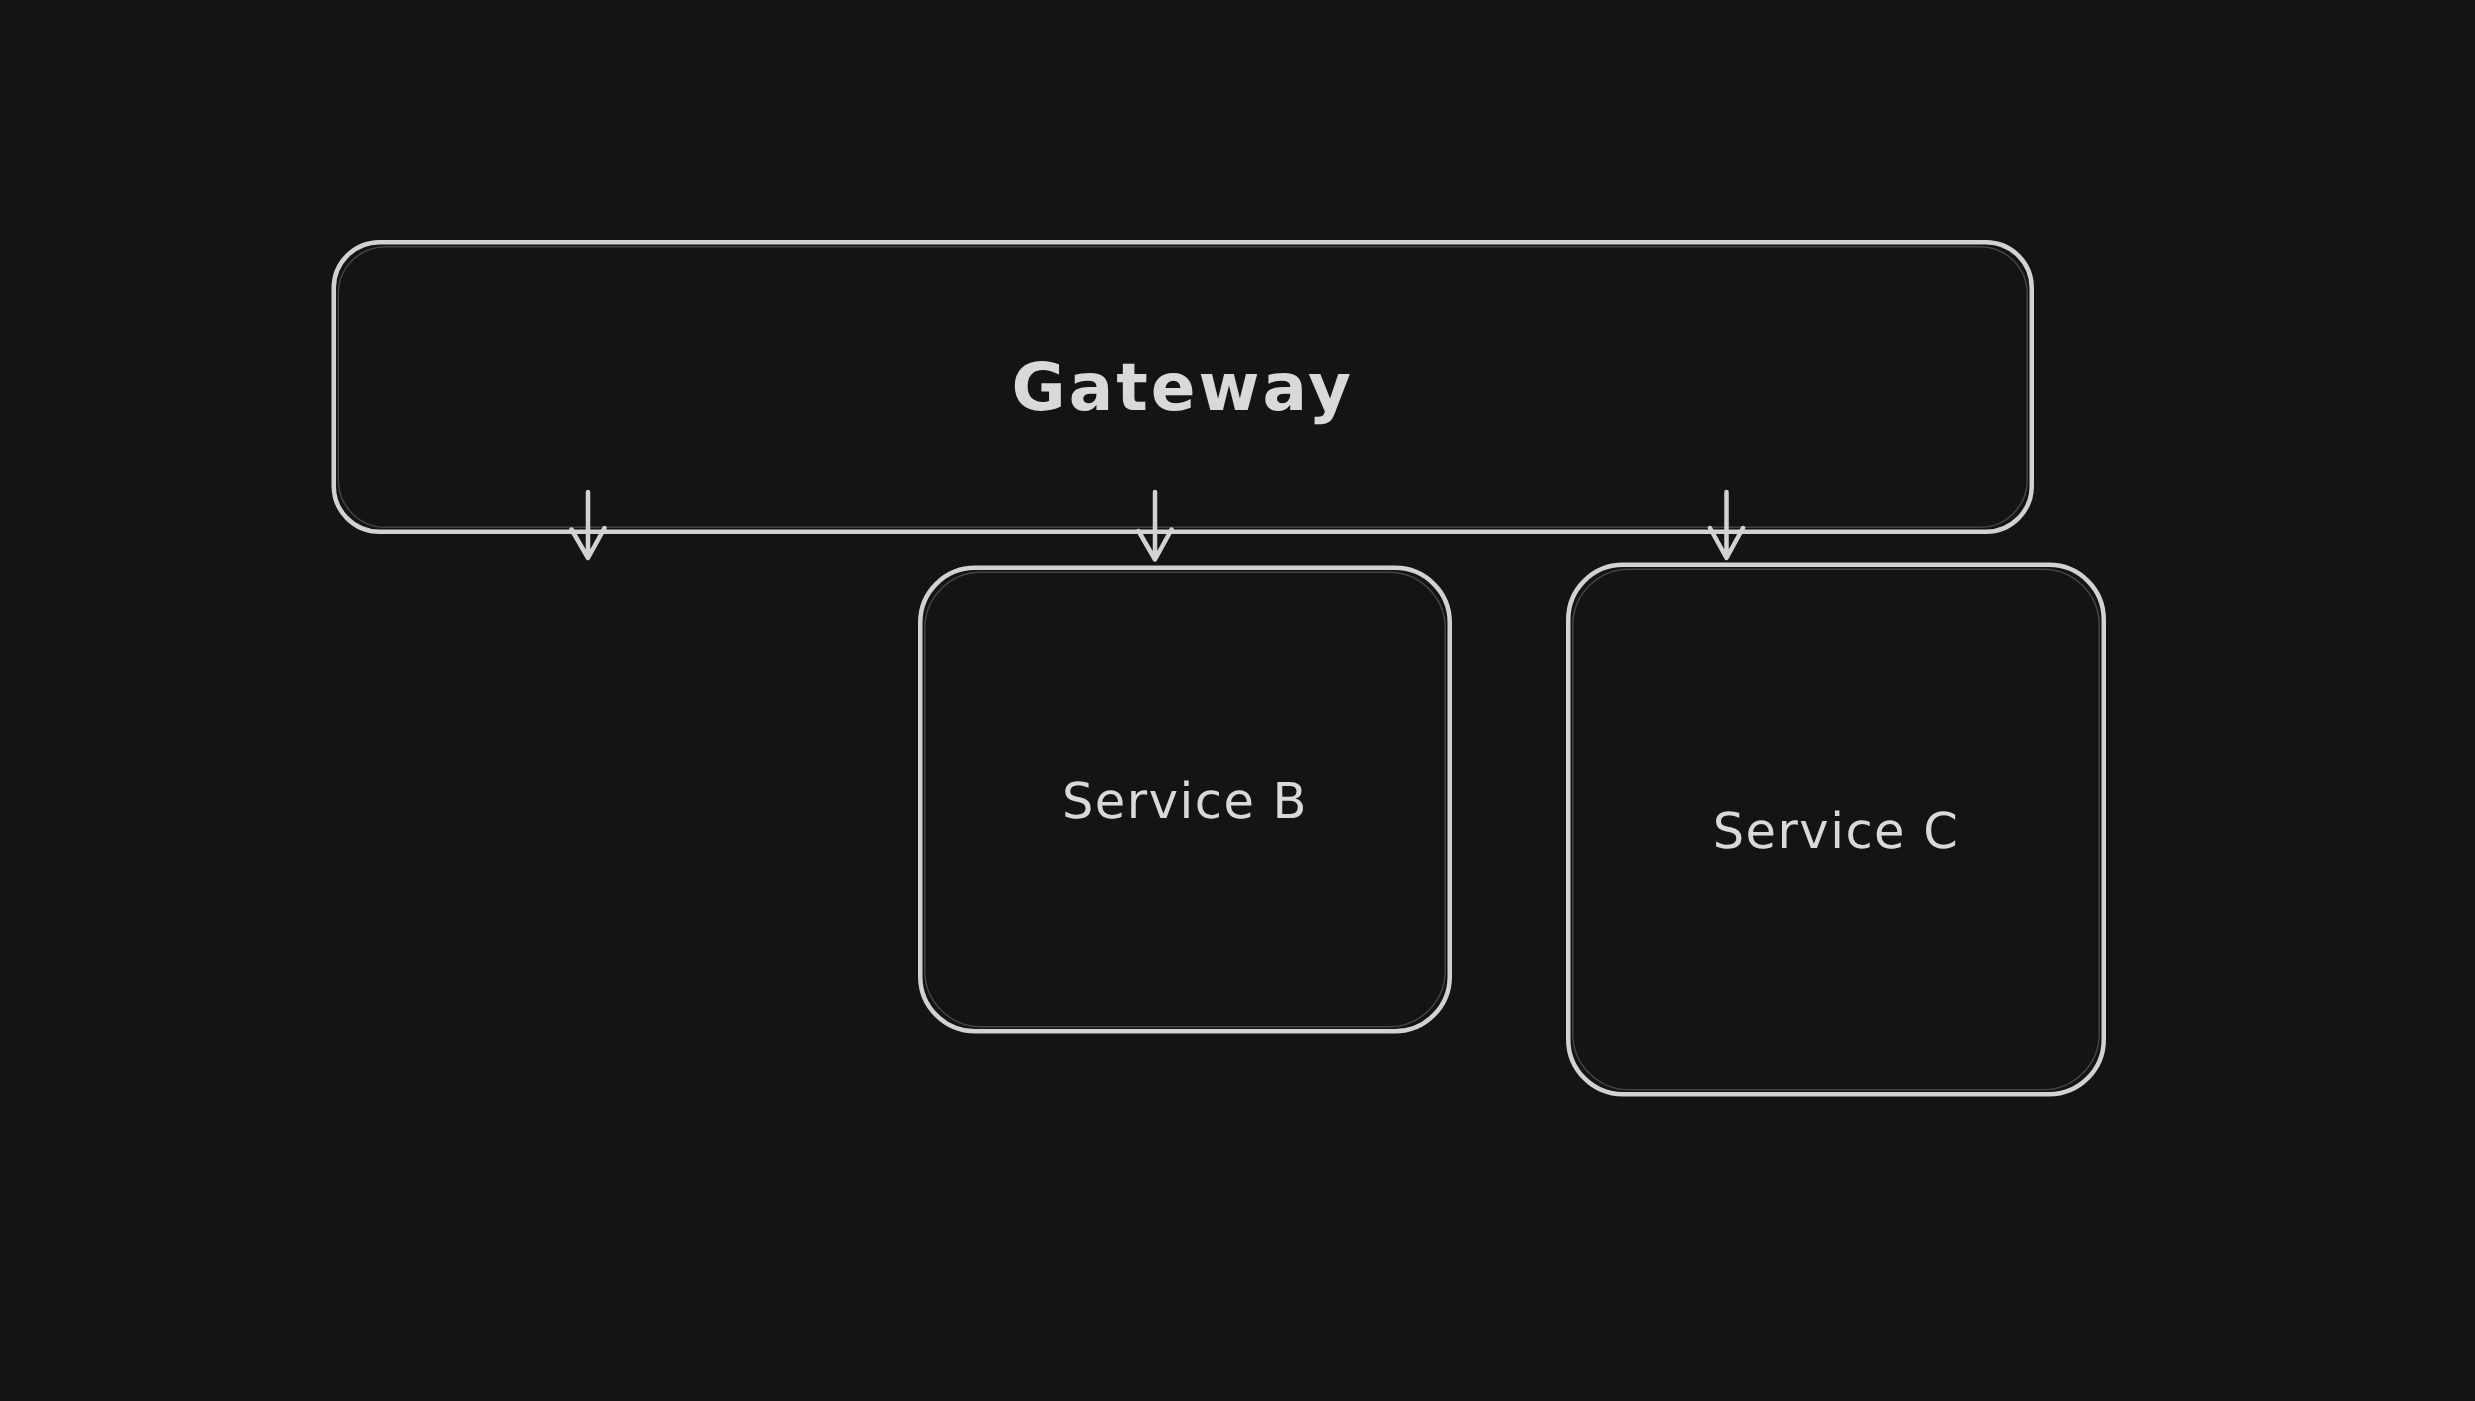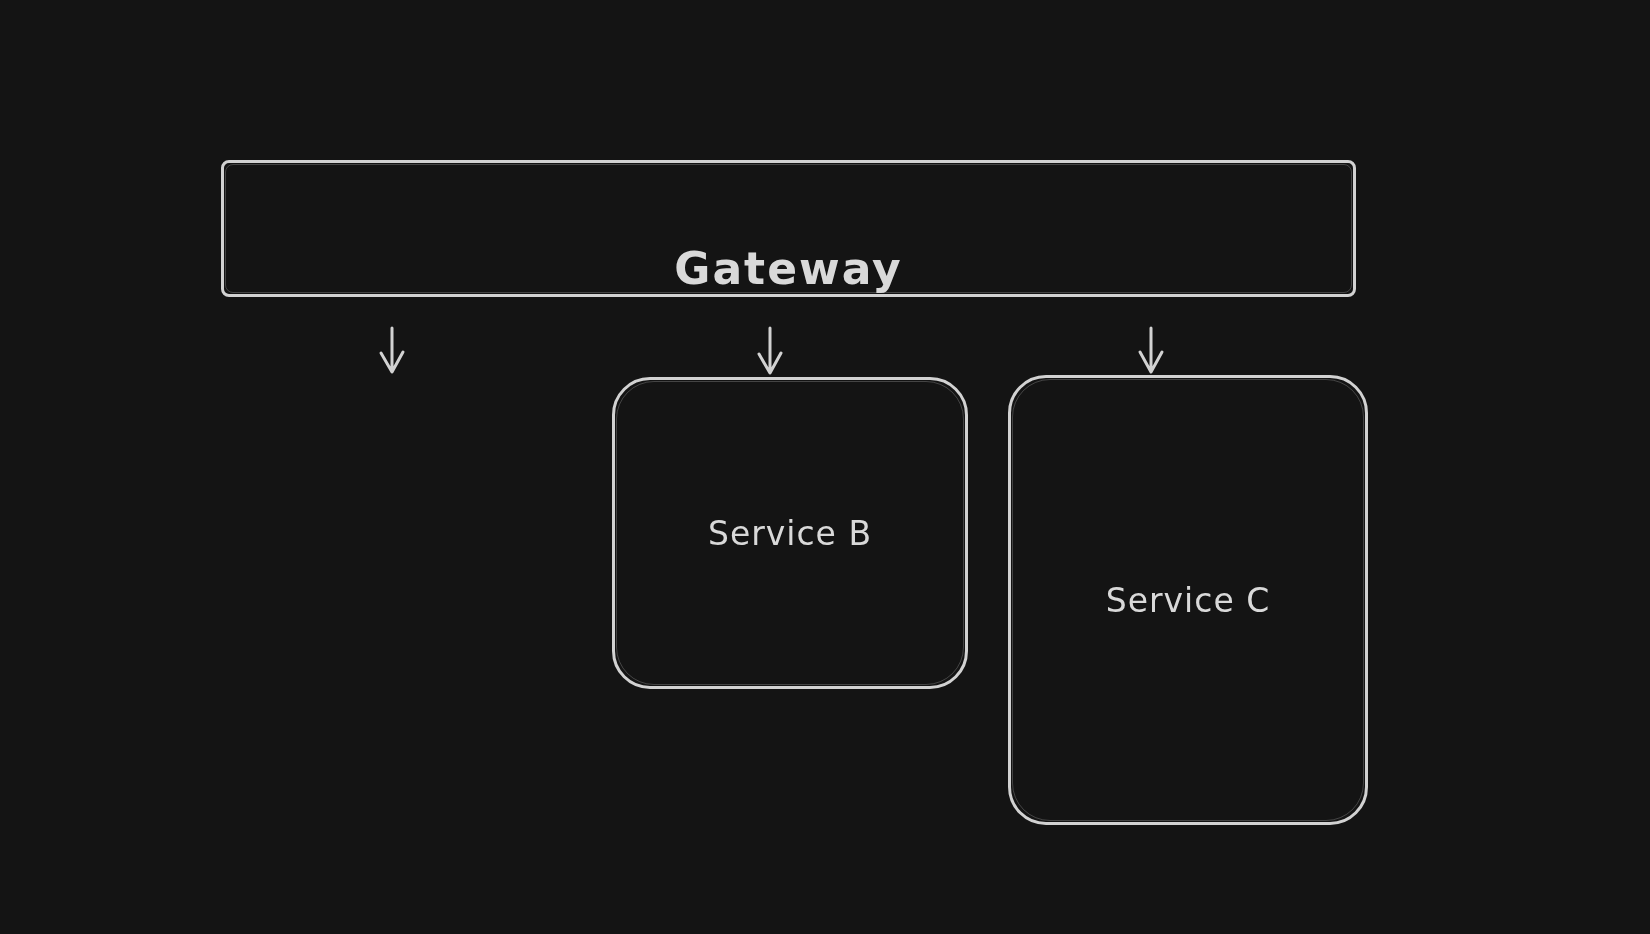--- a/index.html
+++ b/index.html
@@ -46,23 +46,22 @@
     position: absolute;
     inset: 1px;
     border-radius: inherit;
     border: 1px solid rgba(210, 210, 210, 0.25);
     pointer-events: none;
   }
   .gateway-node {
     left: 221px;
     top: 160px;
     width: 1135px;
-    height: 137px;
-    border-radius: 8px;
-    align-items: flex-end;
+    height: 196px;
+    border-radius: 32px;
   }
   .gateway-node .label {
     font-size: 44px;
     letter-spacing: 2px;
     font-weight: 600;
   }
   .service-node .label {
     font-size: 33px;
     letter-spacing: 1px;
   }
@@ -74,24 +73,24 @@
     border-radius: 38px;
   }
   .service-b-node {
     left: 612px;
     top: 377px;
     width: 356px;
     height: 312px;
     border-radius: 38px;
   }
   .service-c-node {
-    left: 1008px;
+    left: 1044px;
     top: 375px;
     width: 360px;
-    height: 450px;
+    height: 356px;
     border-radius: 38px;
   }
   .label {
     white-space: nowrap;
     user-select: none;
   }
 </style>
 </head>
 <body>
 

